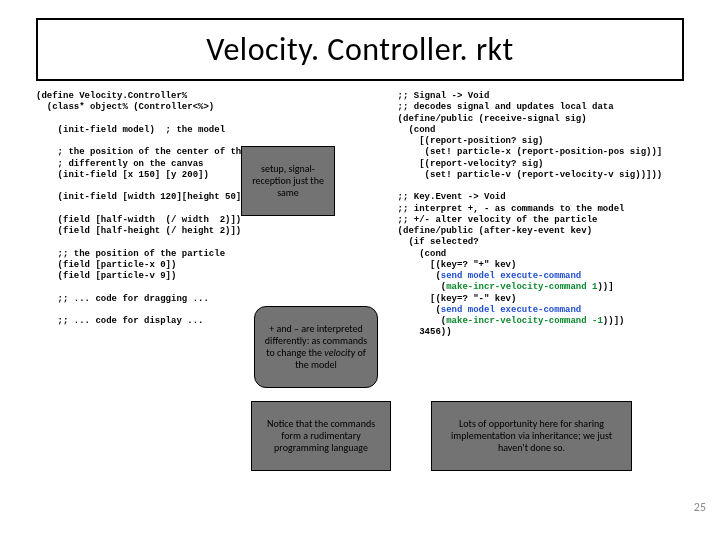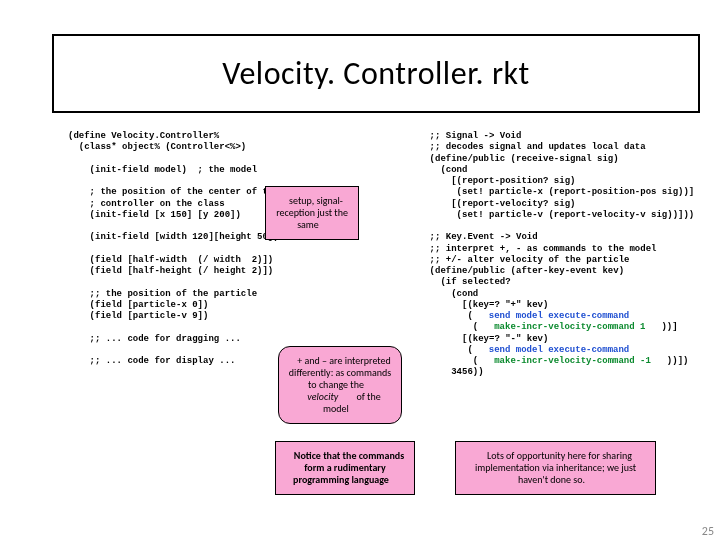--- a/index.html
+++ b/index.html
@@ -1,15 +1,15 @@
 <!DOCTYPE html>
 <html><head>
 <meta charset="utf-8">
 <style>
-  * { box-sizing: border-box; margin: 8px; padding: 0; }
+  * { box-sizing: border-box; margin: 0; padding: 0; }
   body {
     width: 720px;
     height: 540px;
     background: #fff;
     font-family: Calibri, Arial, sans-serif;
     position: relative;
     overflow: hidden;
   }
   .title-box {
     margin: 18px 36px 10px 36px;
@@ -42,58 +42,58 @@
   .col-right {
     position: absolute;
     left: 340px;
     top: 0;
     width: 320px;
   }
   .green { color: #0b8a2e; }
   .blue  { color: #1f4fd1; }
   .callout {
     position: absolute;
-    background: #f9a8d4;
+    background: #737373;
     border: 1px solid #000;
     font-family: Calibri, Arial, sans-serif;
     font-size: 10px;
     text-align: center;
     line-height: 1.2;
-    padding: 8px 6px;
+    padding: 16px 6px;
   }
   .callout i { font-style: italic; }
   #callout1 { left: 205px; top: 55px;  width: 94px; }
   #callout2 { left: 218px; top: 215px; width: 124px; border-radius: 12px; }
-  #callout3 { left: 215px; top: 310px; width: 140px; font-weight: bold; }
+  #callout3 { left: 215px; top: 310px; width: 140px; }
   #callout4 { left: 395px; top: 310px; width: 201px; }
   .page-num {
     position: absolute;
     right: 14px;
-    bottom: 10px;
+    bottom: 26px;
     font-size: 12px;
     color: #888;
     text-align: right;
   }
 </style>
 </head>
 <body>
 
 <div class="title-box">
   <h1>Velocity. Controller. rkt</h1>
 </div>
 
 <div class="content">
 
   <div class="col-left code"><span>(define Velocity.Controller%</span>
 <span>  (class* object% (Controller&lt;%&gt;)</span>
 
 <span>    (init-field model)  ; the model</span>
 
 <span>    ; the position of the center of the</span>
-<span>    ; controller on the class</span>
+<span>    ; differently on the canvas</span>
 <span>    (init-field [x 150] [y 200])</span>
 
 <span>    (init-field [width 120][height 50])</span>
 
 <span>    (field [half-width  (/ width  2)])</span>
 <span>    (field [half-height (/ height 2)])</span>
 
 <span>    ;; the position of the particle</span>
 <span>    (field [particle-x 0])</span>
 <span>    (field [particle-v 9])</span>

